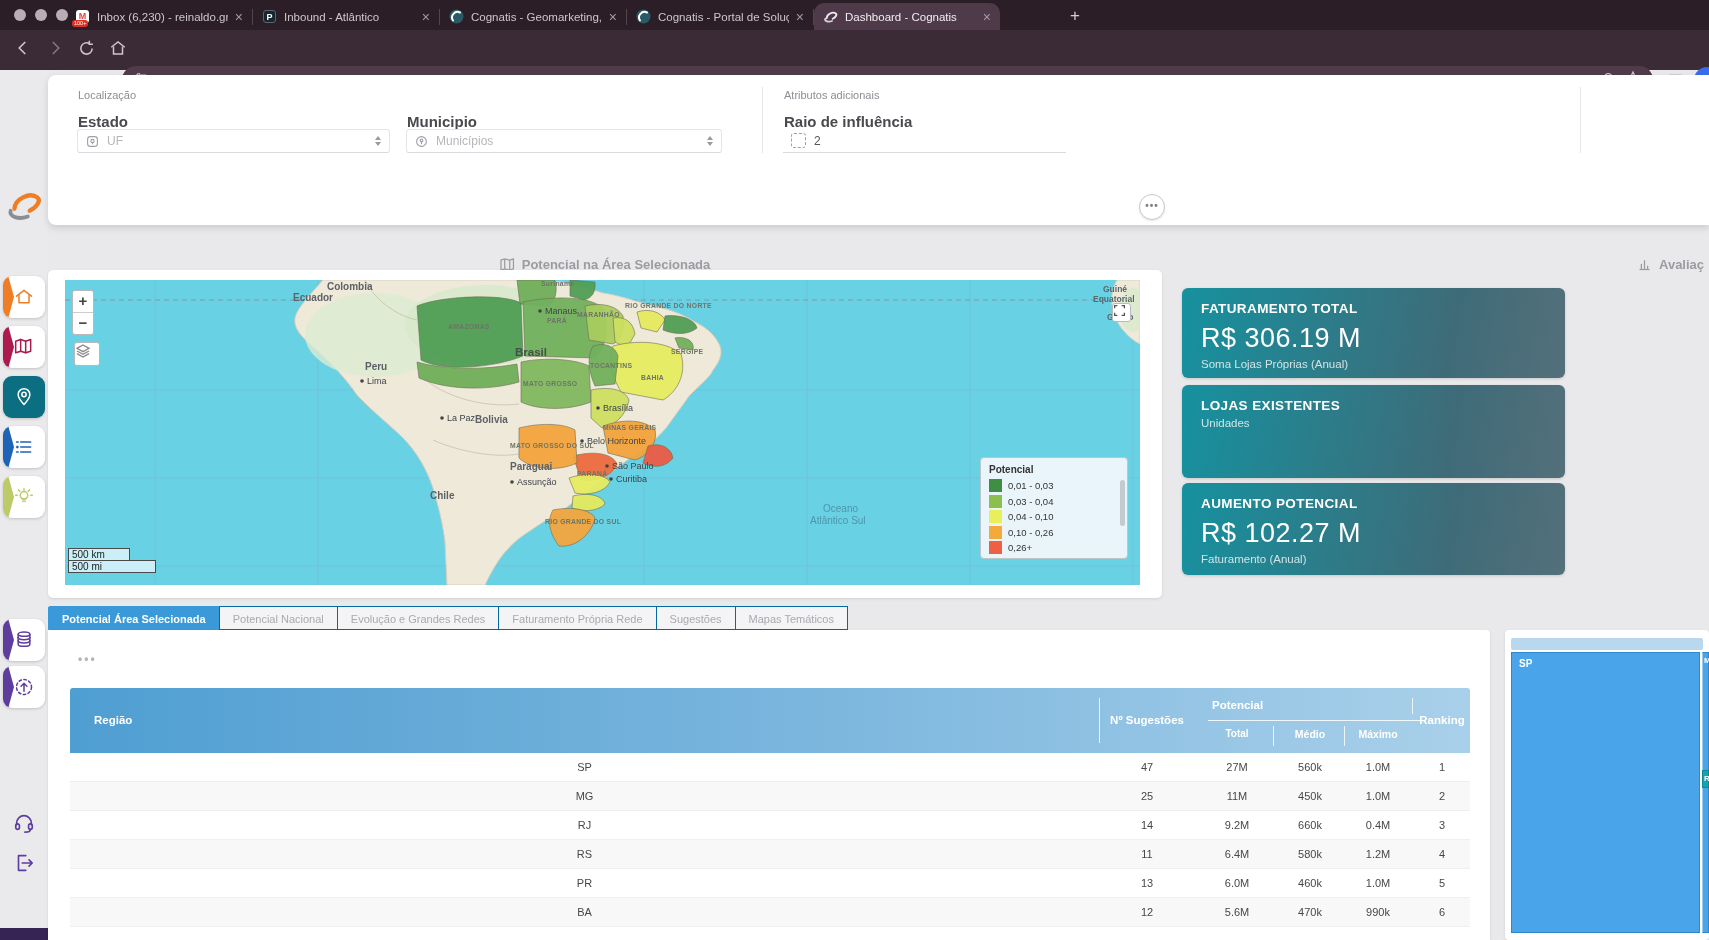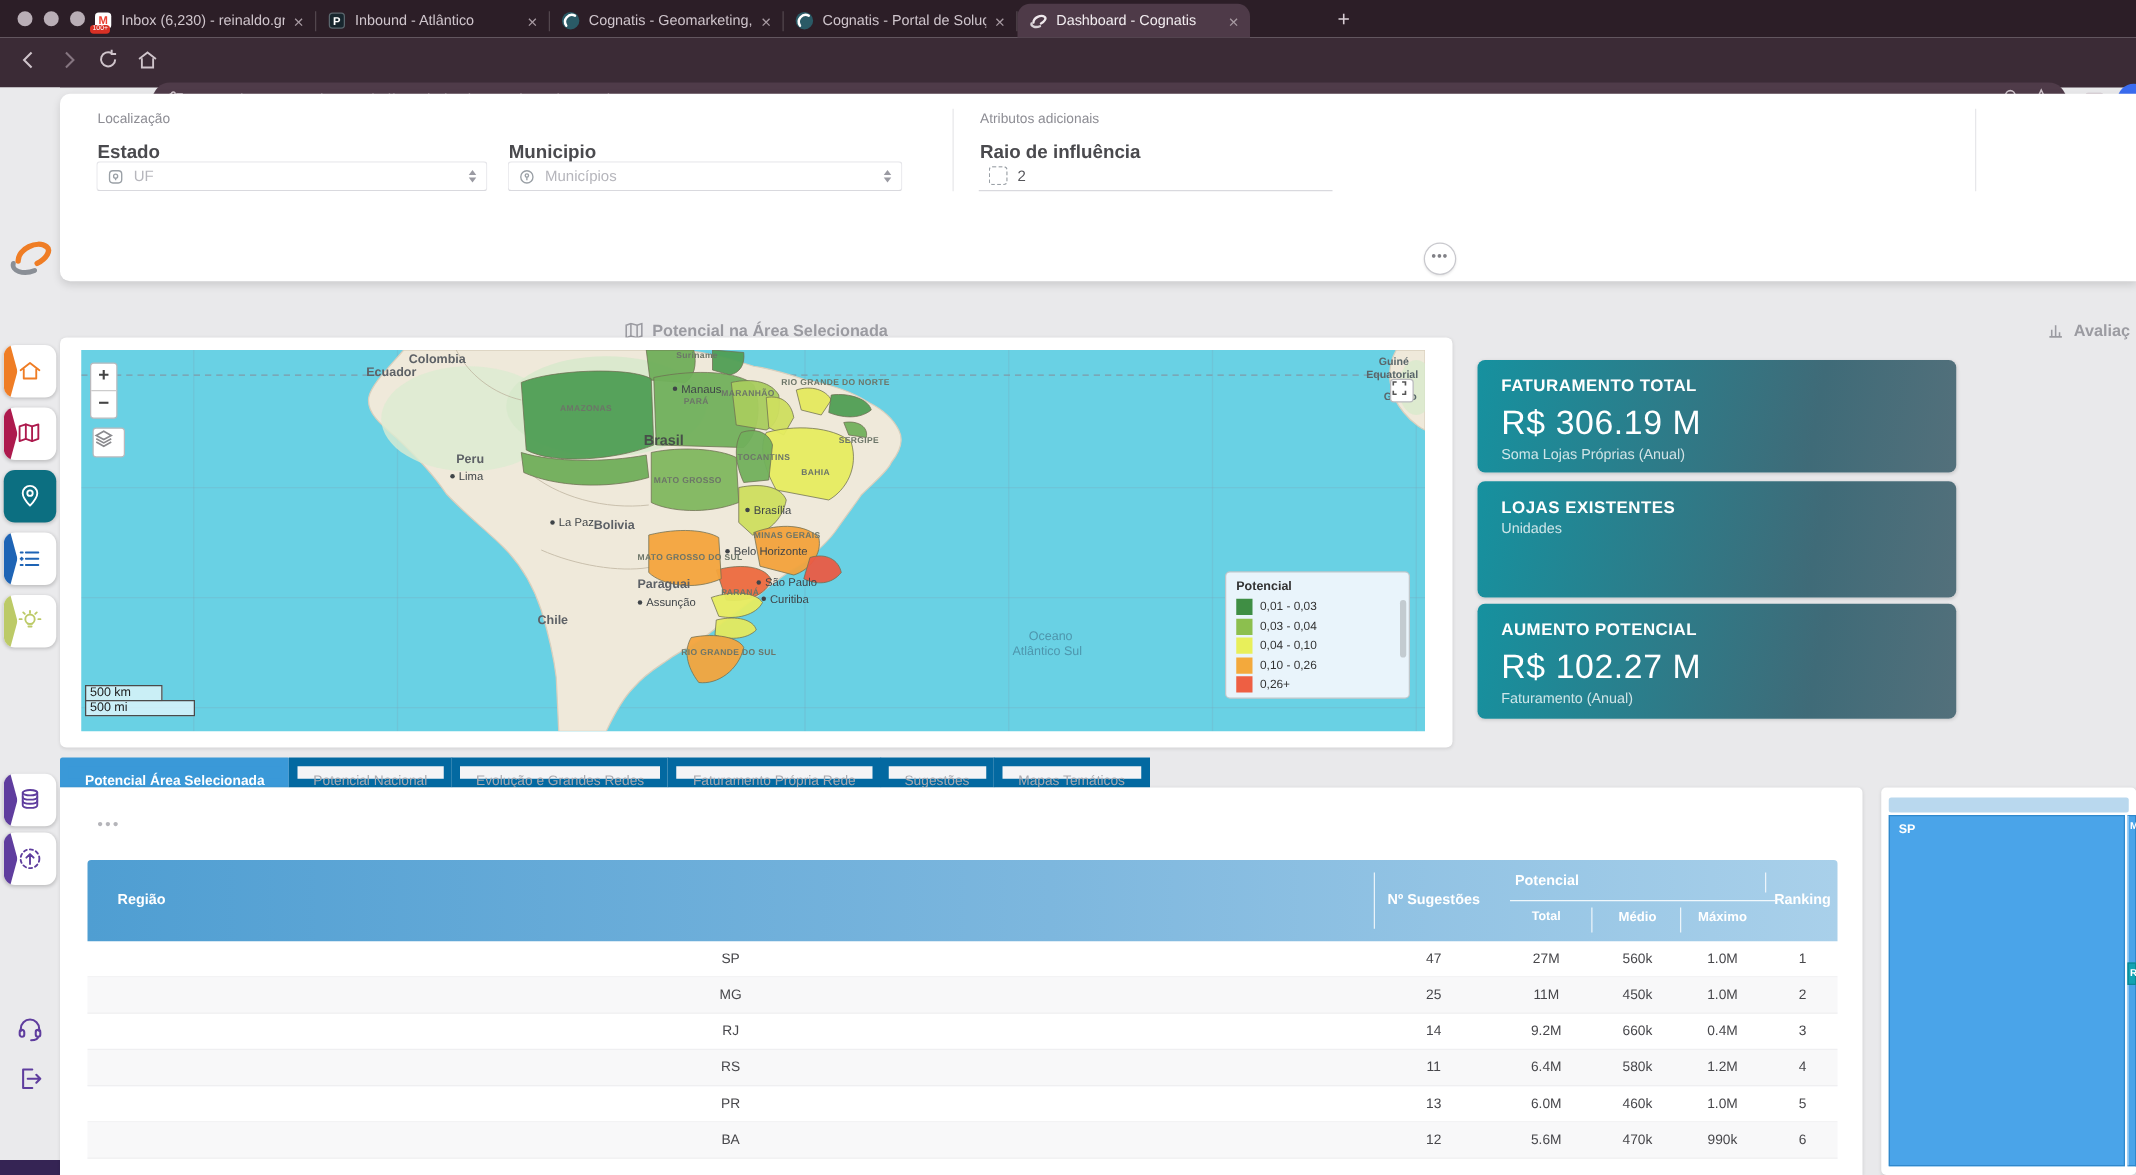--- a/index.html
+++ b/index.html
@@ -92,21 +92,21 @@
   
   .kpi{position:absolute;left:1182px;width:383px;border-radius:6px;color:#fff;padding:13px 19px;box-sizing:border-box;
     background:linear-gradient(100deg,#16919f 0%,#3f6b78 70%,#53707b 100%);box-shadow:0 1px 3px rgba(0,0,0,.15);}
   .kpi .kt{font-size:13.5px;font-weight:bold;letter-spacing:.4px;}
   .kpi .kv{font-size:27px;font-weight:300;margin-top:7px;letter-spacing:.5px;}
   .kpi .ks{font-size:11.5px;opacity:.78;margin-top:4px;}
 
   
   .ctabs{position:absolute;left:48px;top:606px;height:24px;display:flex;}
   .ctab{height:24px;line-height:24px;padding:0 13px;font-size:11px;color:#a9a9af;background:#f4f4f6;
-    border:7px solid #0369a1;margin-left:-1px;box-sizing:border-box;}
+    border:1px solid #0369a1;margin-left:-1px;box-sizing:border-box;}
   .ctab.active{background:#3a99d8;color:#fff;border-color:#3a99d8;border-radius:2px 2px 0 0;font-weight:bold;margin-left:0;}
 
   
   .table-card{position:absolute;left:48px;top:630px;width:1442px;height:310px;background:#fff;border-radius:0 4px 0 0;
     box-shadow:0 1px 3px rgba(0,0,0,.1);}
   .tbl-title{position:absolute;left:0;right:0;top:10px;display:flex;justify-content:center;align-items:center;gap:7px;
     color:#9b9ba1;font-weight:bold;font-size:13px;}
   .tbl-more{position:absolute;left:30px;top:22px;color:#b5b5ba;font-size:12px;font-weight:bold;letter-spacing:2px;}
   .thead{position:absolute;left:22px;top:58px;width:1400px;height:65px;border-radius:3px 3px 0 0;
     background:linear-gradient(90deg,#4f9ed2 0%,#7db7de 55%,#a9d0ea 100%);color:#fff;}

